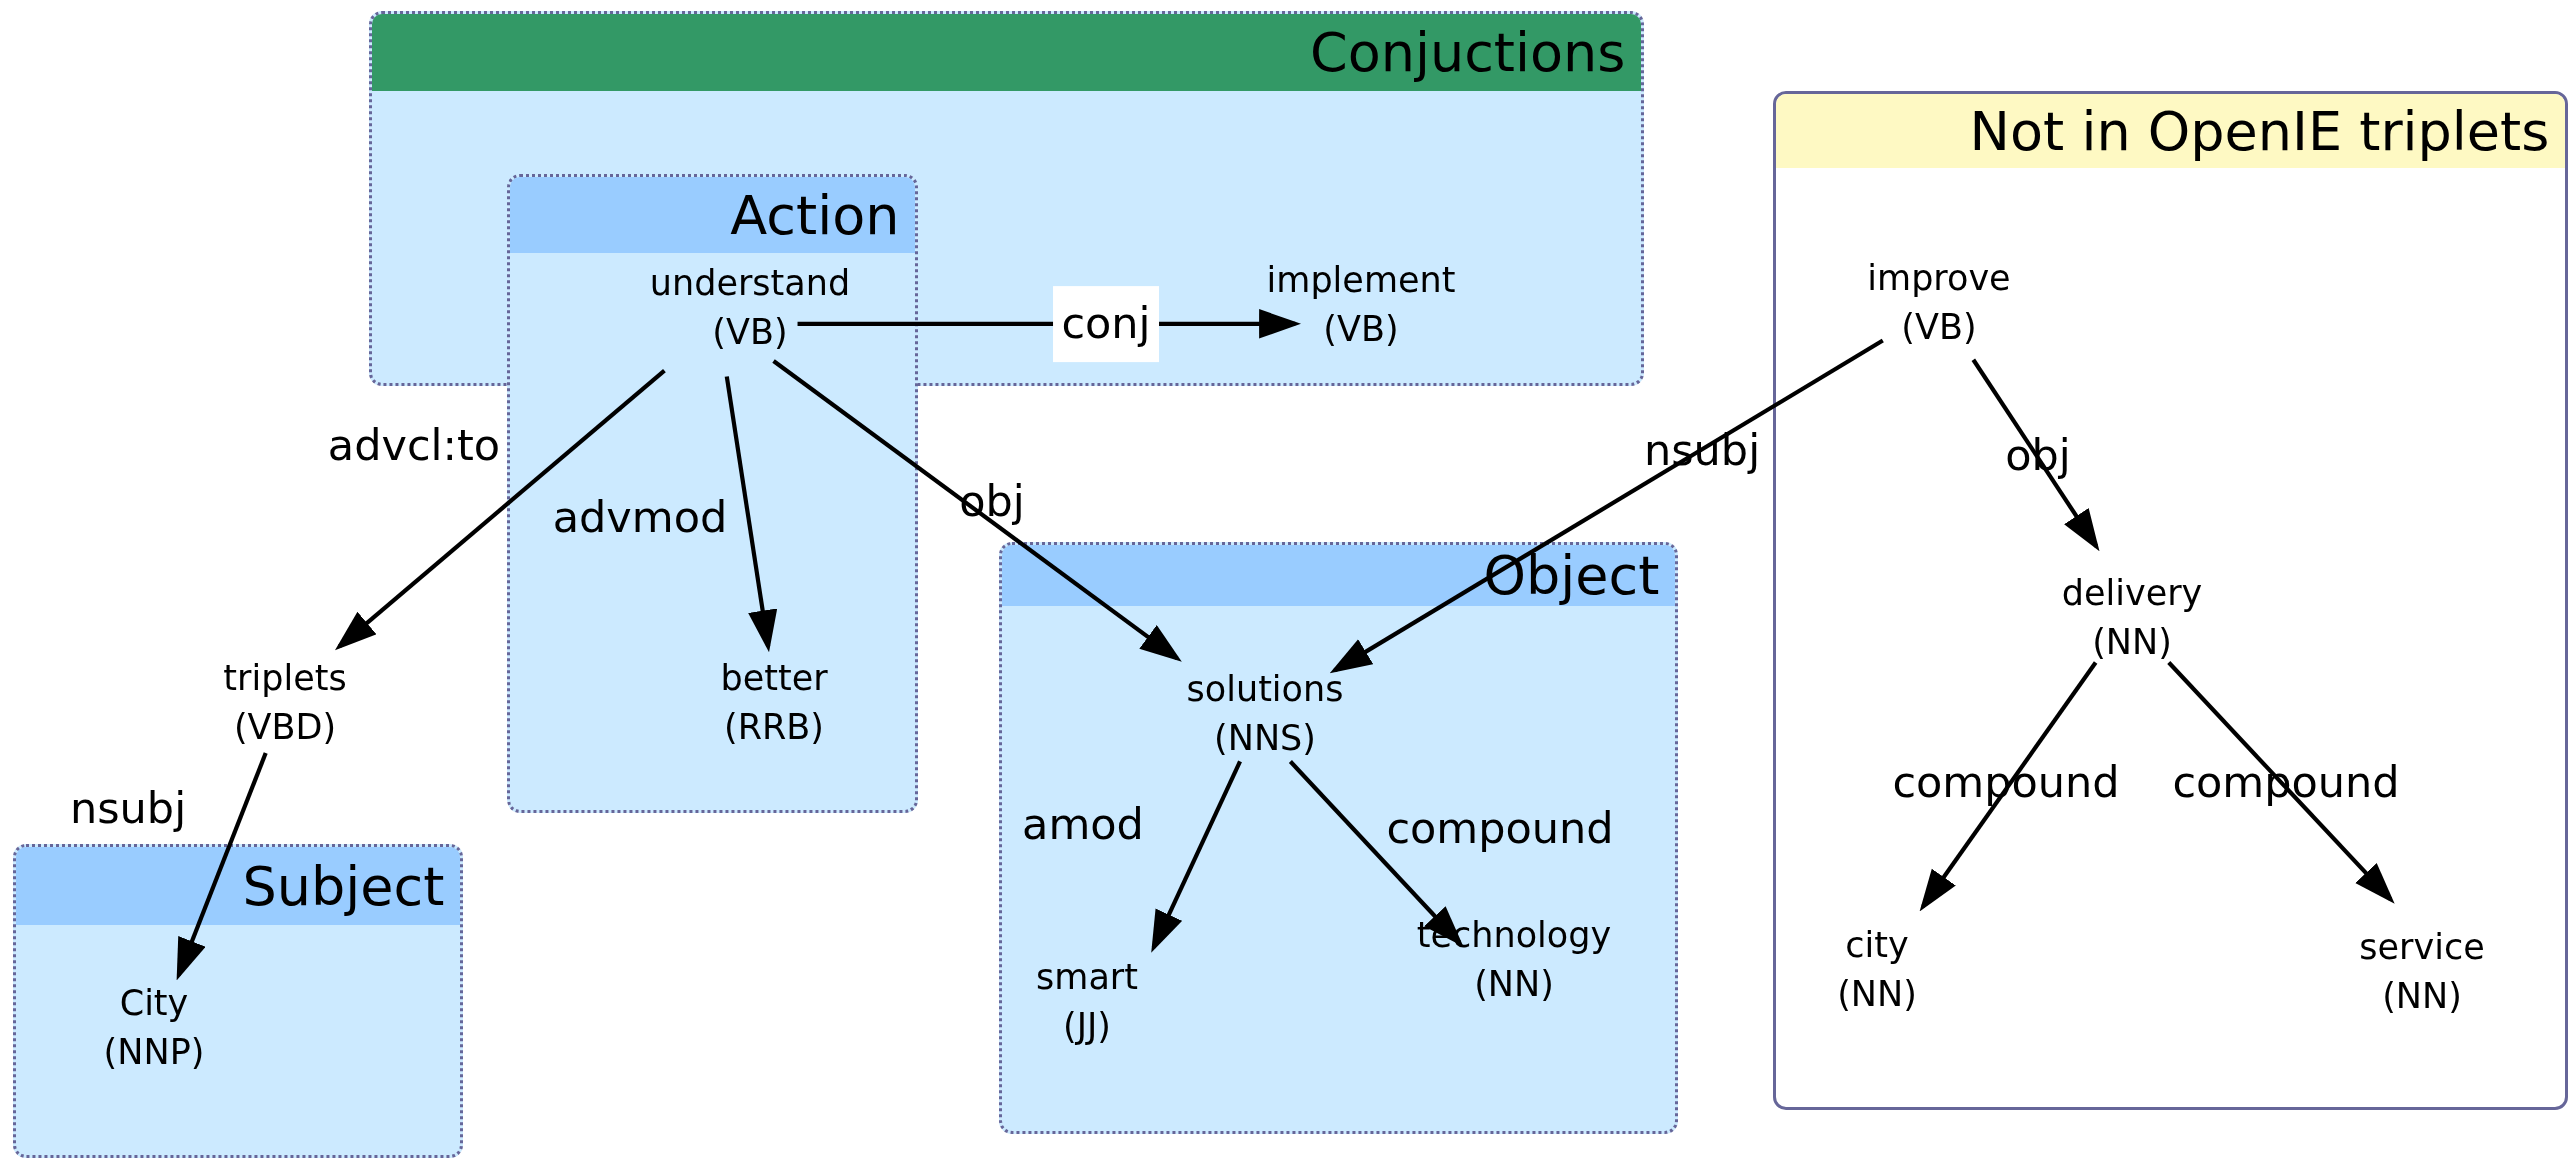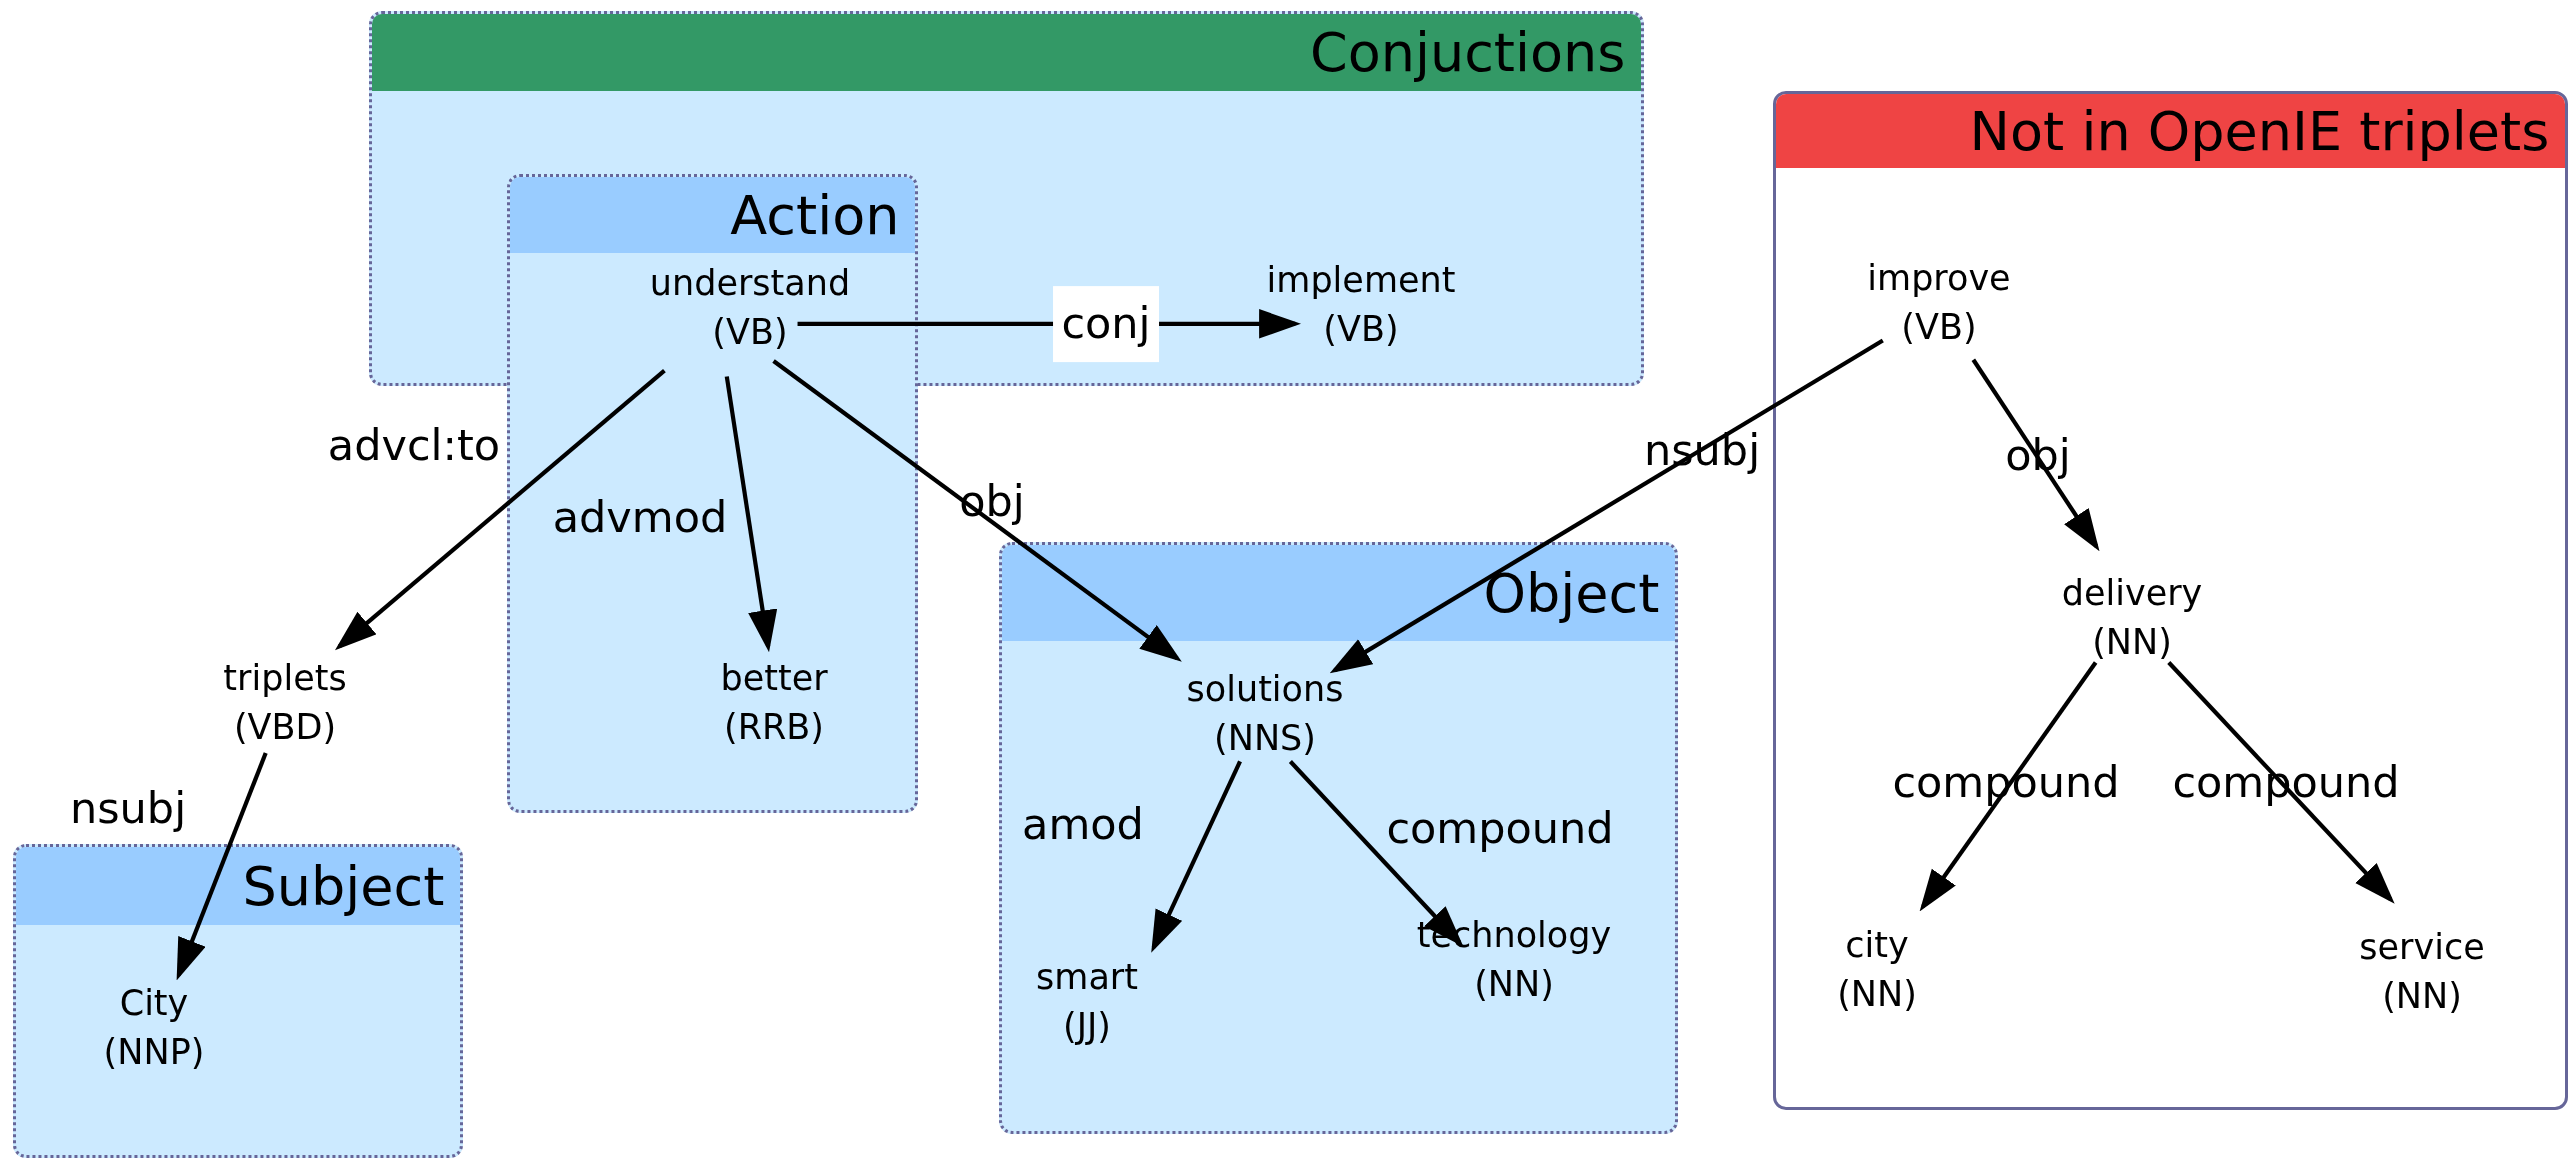--- a/index.html
+++ b/index.html
@@ -47,26 +47,26 @@
       <div class="group-header" style="height: 76px; background: rgb(153, 204, 255);">
         <span>Action</span>
       </div>
     </div>
     <div class="group dotted" style="left: 13px; top: 844px; width: 450px; height: 314px; background: rgb(204, 234, 255);">
       <div class="group-header" style="height: 78px; background: rgb(153, 204, 255);">
         <span>Subject</span>
       </div>
     </div>
     <div class="group dotted" style="left: 999px; top: 542px; width: 679px; height: 592px; background: rgb(204, 234, 255);">
-      <div class="group-header" style="height: 96px; background: rgb(153, 204, 255);">
+      <div class="group-header" style="height: 61px; background: rgb(153, 204, 255);">
         <span>Object</span>
       </div>
     </div>
     <div class="group solid" style="left: 1773px; top: 91px; width: 795px; height: 1019px; background: rgb(255, 255, 255);">
-      <div class="group-header" style="height: 74px; background: #ef4444;">
+      <div class="group-header" style="height: 74px; background: #fef9c3;">
         <span>Not in OpenIE triplets</span>
       </div>
     </div>
     <svg class="edges-svg" viewBox="0 0 4296 1948">
       <defs>
         <marker id="arrow" markerWidth="10" markerHeight="8" refX="8.6" refY="3.5" orient="auto" markerUnits="strokeWidth">
           <path d="M0,0 L10,3.5 L0,7 z" fill="#000000"></path>
         </marker>
       </defs>
       <line x1="1330" y1="540" x2="2160" y2="540" marker-end="url(#arrow)"></line>

